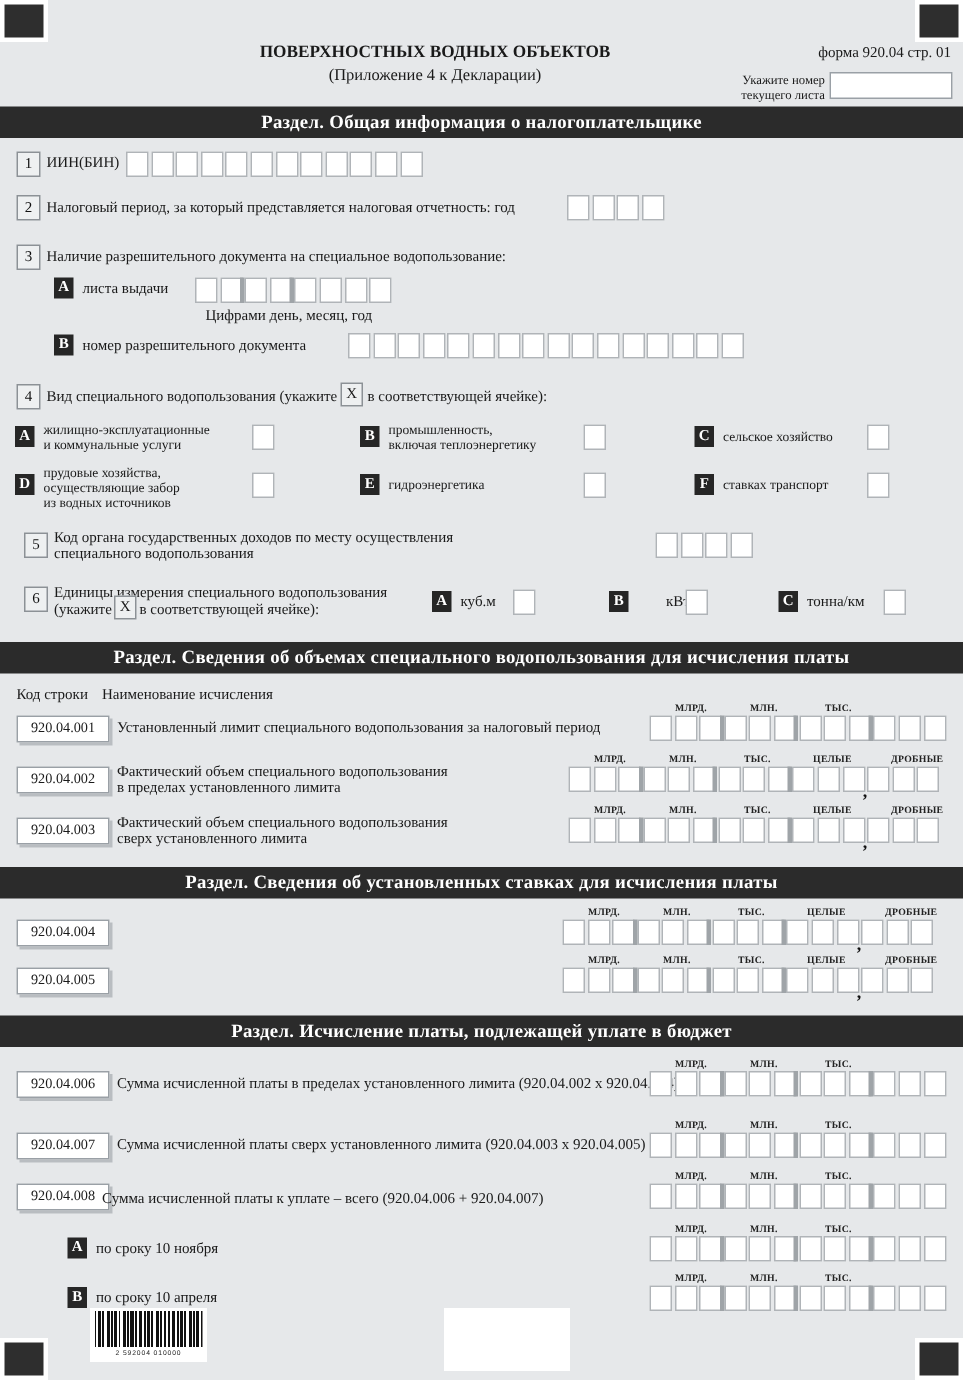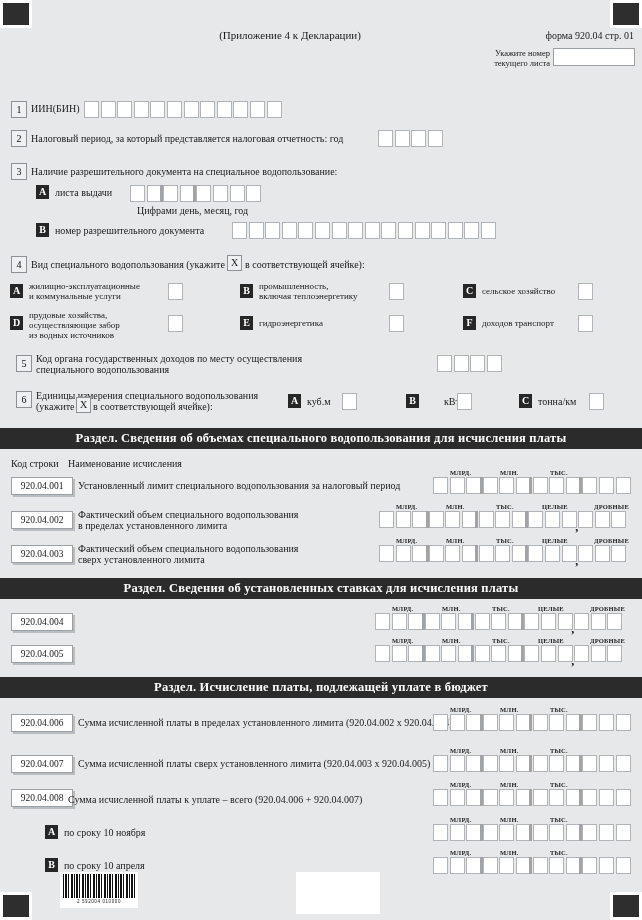--- a/index.html
+++ b/index.html
@@ -64,30 +64,32 @@
 <div class="page">
 
   <div class="reg tl"></div>
   <div class="reg tr"></div>
   <div class="reg bl"></div>
   <div class="reg br"></div>
   <div class="reg bc"></div>
 
   <div class="hdr">
     <div class="hdr-title">
+      <div>ПОВЕРХНОСТНЫХ ВОДНЫХ ОБЪЕКТОВ</div>
       <div class="sub">(Приложение 4 к Декларации)</div>
     </div>
     <div class="formno">форма 920.04 стр. 01</div>
     <div class="lblnum">
       <div>Укажите номер</div>
       <div>текущего  листа</div>
     </div>
     <div class="numbox"></div>
   </div>
 
+  <div class="secbar" style="top:71px">Раздел. Общая информация о налогоплательщике</div>
 
   <div class="numsq" style="left:11px;top:101px">1</div>
   <div class="txt" style="left:31px;top:103px">ИИН(БИН)</div>
   <div id="iin-cells">
       <div class="cell" style="left: 84px; top: 101px; height: 17px;"></div>
       <div class="cell" style="left: 100.6px; top: 101px; height: 17px;"></div>
       <div class="cell" style="left: 117.2px; top: 101px; height: 17px;"></div>
       <div class="cell" style="left: 133.8px; top: 101px; height: 17px;"></div>
       <div class="cell" style="left: 150.4px; top: 101px; height: 17px;"></div>
       <div class="cell" style="left: 167px; top: 101px; height: 17px;"></div>
@@ -167,21 +169,21 @@
       <div class="chk" style="left: 578px; top: 283px;"></div>
       <div class="ltrsq" style="left: 10px; top: 316px;">D</div>
       <div class="txt" style="left: 29px; top: 310px; font-size: 9px;">прудовые   хозяйства,</div>
       <div class="txt" style="left: 29px; top: 320px; font-size: 9px;">осуществляющие забор</div>
       <div class="txt" style="left: 29px; top: 330px; font-size: 9px;">из водных источников</div>
       <div class="chk" style="left: 168px; top: 315px;"></div>
       <div class="ltrsq" style="left: 240px; top: 316px;">E</div>
       <div class="txt" style="left: 259px; top: 318px; font-size: 9px;">гидроэнергетика</div>
       <div class="chk" style="left: 389px; top: 315px;"></div>
       <div class="ltrsq" style="left: 463px; top: 316px;">F</div>
-      <div class="txt" style="left: 482px; top: 318px; font-size: 9px;">доходов транспорт</div>
+      <div class="txt" style="left: 482px; top: 318px; font-size: 9px;">ставках транспорт</div>
       <div class="chk" style="left: 578px; top: 315px;"></div>
     </div>
 
   <div class="numsq" style="left:16px;top:355px">5</div>
   <div class="txt" style="left:36px;top:353px">Код органа государственных доходов по месту осуществления</div>
   <div class="txt" style="left:36px;top:364px">специального водопользования</div>
   <div id="authority-cells">
       <div class="cell" style="left: 437px; top: 355px; height: 17px;"></div>
       <div class="cell" style="left: 453.6px; top: 355px; height: 17px;"></div>
       <div class="cell" style="left: 470.2px; top: 355px; height: 17px;"></div>

